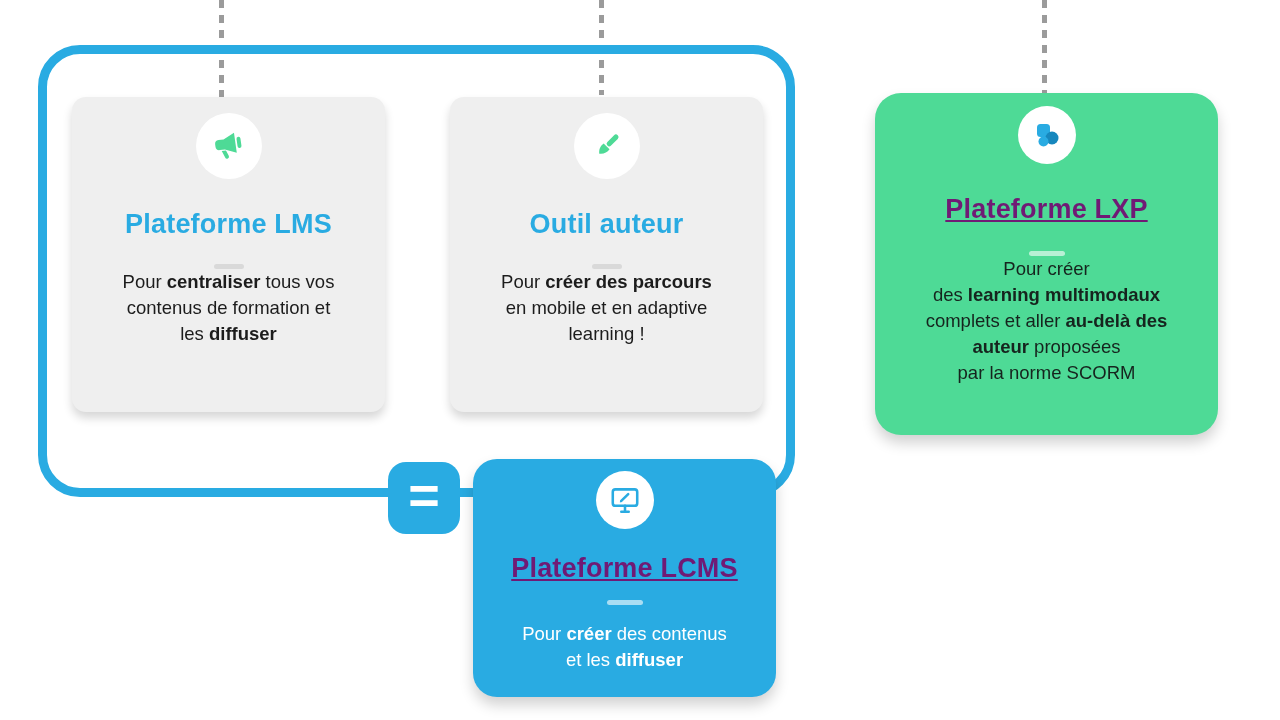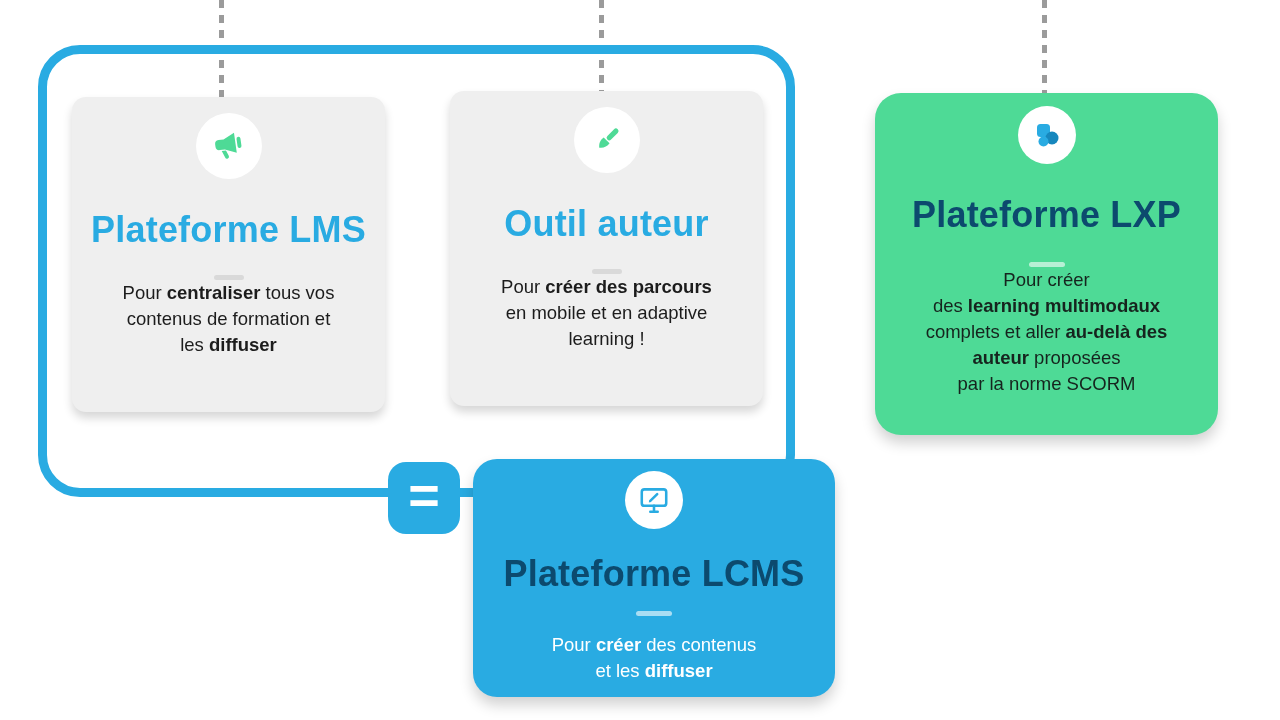--- a/index.html
+++ b/index.html
@@ -22,33 +22,33 @@
     box-sizing:border-box;
   }
   
   .card{
     position:absolute;display:flex;flex-direction:column;align-items:center;text-align:center;z-index:2;
   }
   .card-gray{background:var(--gray,#EFEFEF);border-radius:14px;box-shadow:0 6px 10px rgba(0,0,0,.16);}
   .card-green{background:var(--green,#4EDA96);border-radius:26px;box-shadow:0 8px 14px rgba(0,0,0,.18);}
   .card-blue{background:var(--blue,#29ABE2);border-radius:24px;box-shadow:0 8px 14px rgba(0,0,0,.18);z-index:3;}
   .card-lms{left:72px;top:97px;width:313px;height:315px;}
-  .card-auteur{left:450px;top:91px;width:313px;height:315px;align-items:center;}
+  .card-auteur{left:450px;top:97px;width:313px;height:315px;align-items:center;}
   .card-lxp{left:875px;top:93px;width:343px;height:342px;}
-  .card-lcms{left:473px;top:459px;width:362px;height:238px;}
+  .card-lcms{left:473px;top:459px;width:303px;height:238px;}
   
   .icon-circle{background:#fff;border-radius:50%;display:flex;align-items:center;justify-content:center;flex:0 0 auto;}
   .ic-lg{width:66px;height:66px;margin-top:16px;}
   .ic-md{width:58px;height:58px;}
   .card-lxp .icon-circle{margin-top:13px;}
   .card-lcms .icon-circle{margin-top:12px;}
   
-  .title{margin:0;font-weight:800;font-size:36px;letter-spacing:.2px;}
+  .title{margin:0;font-weight:800;font-size:27px;letter-spacing:.2px;}
   .title-blue{color:var(--blue,#29ABE2);margin-top:30px;}
-  .title-white{color:#0c4a6e;}
+  .title-white{color:#701a75;text-decoration:underline;}
   .card-lxp .title{margin-top:30px;}
   .card-lcms .title{margin-top:24px;}
   .divider{height:5px;border-radius:3px;width:30px;}
   .div-gray{background:#D9D9D9;margin-top:24px;}
   .div-light{background:rgba(255,255,255,.6);width:36px;}
   .card-lxp .divider{margin-top:26px;}
   .card-lcms .divider{margin-top:16px;}
   .body{margin:0;font-size:18.5px;line-height:26px;color:var(--ink,#1C1C1C);}
   .card-gray .body{}
   .card-lxp .body{color:#16241E;}

